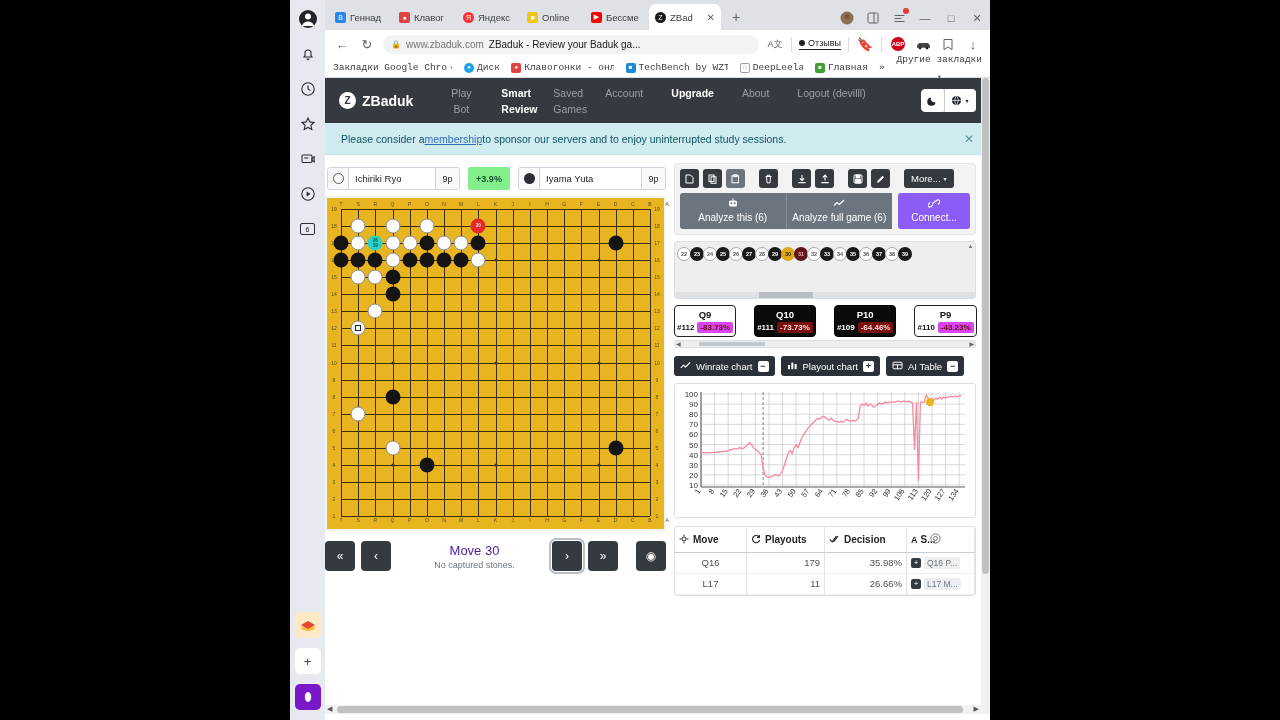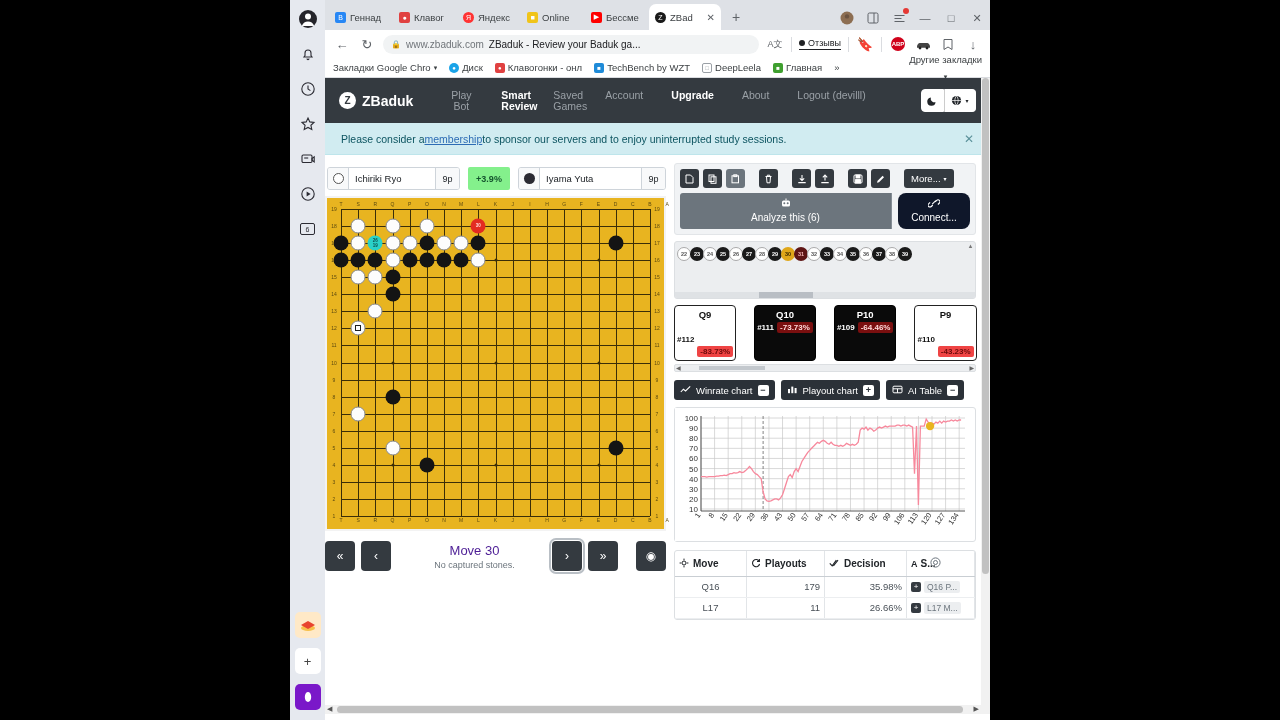--- a/index.html
+++ b/index.html
@@ -50,37 +50,37 @@
   .omnibox .lock { font-size:8px; color:#5f6368; }
   .omnibox .url { color:#70757a; }
   .omnibox .ttl { color:#202124; }
   .rev { display:flex; align-items:center; gap:3px; font-size:9px; color:#202124;
     border-bottom:1px solid #202124; padding-bottom:1px; }
   .rev .dot { width:6px; height:6px; border-radius:50%; background:#202124; }
   .sep { width:1px; height:15px; background:#dadce0; }
 
   .bookbar { height:20px; background:#fff; display:flex; align-items:center;
     gap:12px; padding:0 8px; font-size:9.5px; color:#3c4043; border-bottom:1px solid #dadce0;
-    white-space:nowrap; }
+    white-space:nowrap;font-family:Liberation Mono, monospace; }
   .bm { display:flex; align-items:center; gap:3px; overflow:hidden; }
   .bm .bfav { width:10px; height:10px; border-radius:2px; flex:0 0 auto;
     display:flex; align-items:center; justify-content:center; font-size:6px; color:#fff; }
   .bm-right { margin-left:auto; display:flex; align-items:center; gap:8px;flex-direction:column; }
 
   
   .page { position:relative; height:636px; background:#fff; overflow:hidden; }
 
   .navbar { height:45px; background:#343a40; display:flex; align-items:center;
     padding:0 14px; color:#fff; }
   .brand { display:flex; align-items:center; gap:6px; font-size:14px; font-weight:bold; }
   .brand-logo { width:17px; height:17px; border-radius:50%; background:#fff;
     color:#343a40; font-size:10px; font-weight:bold; display:flex;
     align-items:center; justify-content:center; }
   .navlinks { display:flex; align-items:flex-start; margin-left:22px; gap:0; }
-  .navlink { font-size:10.5px; color:#9aa0a6; padding:0 14px; line-height:11px;
+  .navlink { font-size:10.5px; color:#9aa0a6; padding:0 14px; line-height:16px;
     text-align:center; max-width:52px; }
   .navlink.white { color:#fff; font-weight:bold; }
   .nav-right { margin-left:auto; display:flex; align-items:center; gap:0; }
   .pillbtn { background:#fff; color:#212529; border:1px solid #fff; height:23px;
     display:flex; align-items:center; justify-content:center; font-size:11px; }
   .pillbtn.l { border-radius:4px 0 0 4px; width:23px; }
   .pillbtn.r { border-radius:0 4px 4px 0; width:32px; gap:3px; border-left:1px solid #ccc; }
 
   .alert { height:32px; background:#d1ecf1; border-bottom:1px solid #bee5eb;
     display:flex; align-items:center; padding:0 16px; font-size:10.5px; color:#0c5460; }
@@ -146,21 +146,21 @@
     font-size:9px; padding:0 4px; }
   .tbtn.light { background:#6c757d; }
   .tbtn.more { padding:0 7px; font-size:9.5px; gap:3px; }
   .tgap { width:6px; }
   .bigrow { display:flex; gap:0; margin-top:5px; }
   .bigbtn { flex:1; background:#6c757d; color:#fff; font-size:10px; line-height:13px;
     text-align:center; padding:5px 2px; display:flex; flex-direction:column;
     align-items:center; justify-content:center; }
   .bigbtn:first-child { border-radius:3px 0 0 3px; border-right:1px solid #868e96; }
   .bigbtn.mid { border-radius:0; }
-  .bigbtn.dark { background:#0f172a; border-radius:8px; flex:0 0 72px; margin-left:6px; }
+  .bigbtn.dark { background:#8b5cf6; border-radius:3px; flex:0 0 72px; margin-left:6px; }
   .bigbtn .ico { font-size:10px; }
 
   .movestrip { background:#eceef0; border:1px solid #dcdfe2; border-radius:3px;
     margin-top:6px; height:58px; position:relative; overflow:hidden; }
   .mstones { display:flex; align-items:center; padding:5px 2px 0 2px; }
   .mst { width:14px; height:14px; border-radius:50%; flex:0 0 auto;
     display:flex; align-items:center; justify-content:center; font-size:5.5px;
     font-weight:bold; margin-right:-1px; }
   .mst.b { background:#1a1a1a; color:#fff; }
   .mst.w { background:#fff; color:#555; border:1px solid #a9a9a9; }
@@ -178,21 +178,21 @@
   .mcard.blk { background:#0a0a0a; border-color:#000; }
   .mcard .cm { font-size:9.5px; font-weight:bold; }
   .mcard.wht .cm { color:#111; }
   .mcard.blk .cm { color:#fff; }
   .mcard .crow { display:flex; align-items:center; justify-content:center; gap:3px;
     margin-top:2px; }
   .mcard .cnum { font-size:8px; font-weight:bold; }
   .mcard.wht .cnum { color:#111; }
   .mcard.blk .cnum { color:#fff; }
   .mcard .cpct { font-size:8px; font-weight:bold; border-radius:2px; padding:1px 3px; }
-  .mcard.wht .cpct { background:#ef4444; color:#6b0b0b;margin-top:24px; }
+  .mcard.wht .cpct { background:#d946ef; color:#6b0b0b; }
   .mcard.blk .cpct { background:#7a0f0f; color:#ffd9d9; }
   .cardsbar { height:8px; background:#eceef0; border:1px solid #dcdfe2;
     border-radius:2px; margin-top:3px; position:relative; }
   .cardsbar .th { position:absolute; left:8%; width:22%; top:1px; bottom:1px;
     background:#c3c8cd; }
   .cardsbar .ar { position:absolute; font-size:6px; color:#666; top:-1px; }
 
   .chiprow { display:flex; gap:6px; margin-top:8px; flex-wrap:wrap; }
   .chip { background:#2b3138; color:#fff; border-radius:3px; height:20px;
     display:flex; align-items:center; gap:5px; padding:0 6px; font-size:9.5px; }
@@ -726,20 +726,28 @@
                 <span class="ico">
                   <svg width="12" height="10" viewBox="0 0 12 10">
                       <rect x="2" y="2.5" width="8" height="6" rx="1.5" fill="#fff"></rect>
                       <circle cx="4.3" cy="5.3" r="1" fill="#6c757d"></circle>
                       <circle cx="7.7" cy="5.3" r="1" fill="#6c757d"></circle>
                       <path d="M6 .5v2" stroke="#fff" stroke-width="1"></path>
                     </svg>
                 </span>
                 <span>Analyze this (6)</span>
               </span>
+              <span class="bigbtn mid">
+                <span class="ico">
+                  <svg width="12" height="10" viewBox="0 0 12 10" fill="none" stroke="#fff" stroke-width="1.1">
+                      <path d="M1 7.5l3-3 2.4 2L11 2"></path>
+                    </svg>
+                </span>
+                <span>Analyze full game (6)</span>
+              </span>
               <span class="bigbtn dark">
                 <span class="ico">
                   <svg width="12" height="10" viewBox="0 0 12 10" fill="none" stroke="#fff" stroke-width="1.1">
                       <path d="M4.8 6.6L3.3 8.1a1.9 1.9 0 0 1-2.7-2.7L2.1 3.9M7.2 3.4l1.5-1.5a1.9 1.9 0 0 1 2.7 2.7L9.9 6.1M4.2 5.8l3.6-3.6" transform="translate(0,.4)"></path>
                     </svg>
                 </span>
                 <span>Connect...</span>
               </span>
             </div>
           </div>

